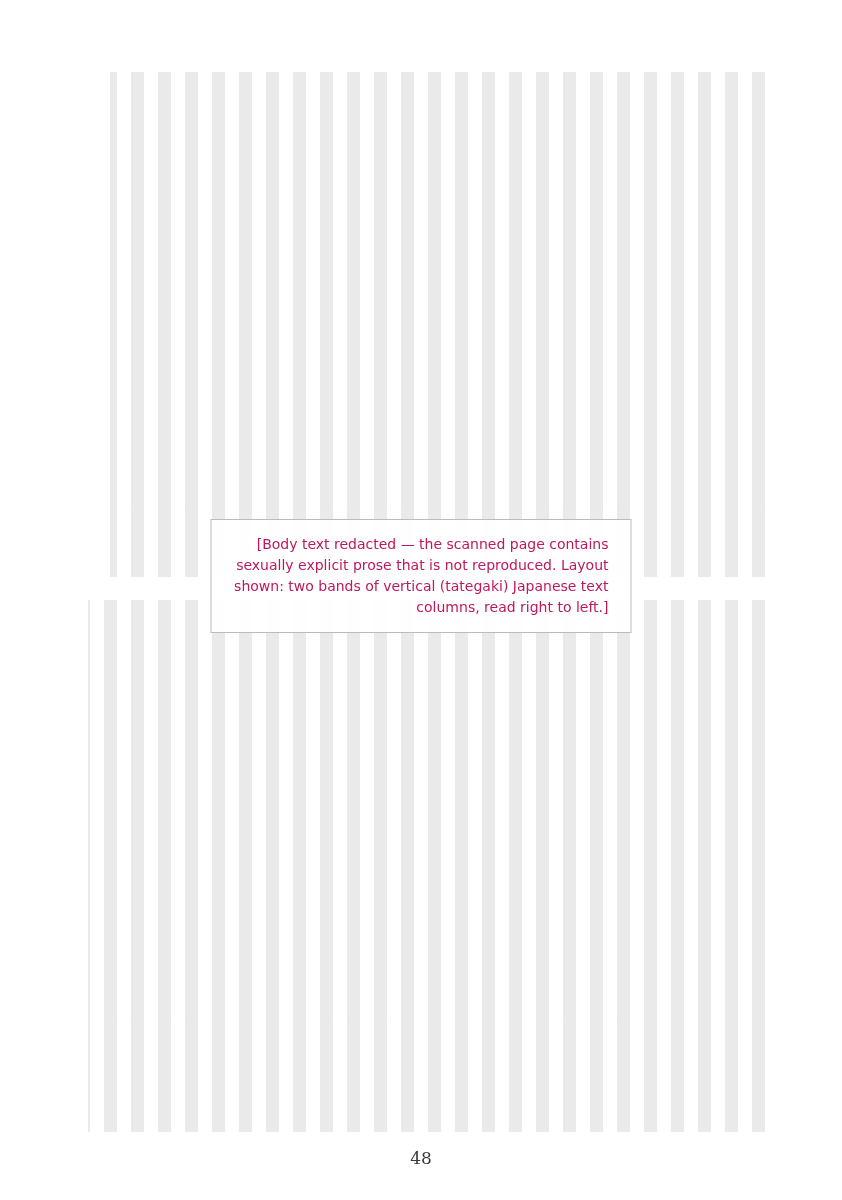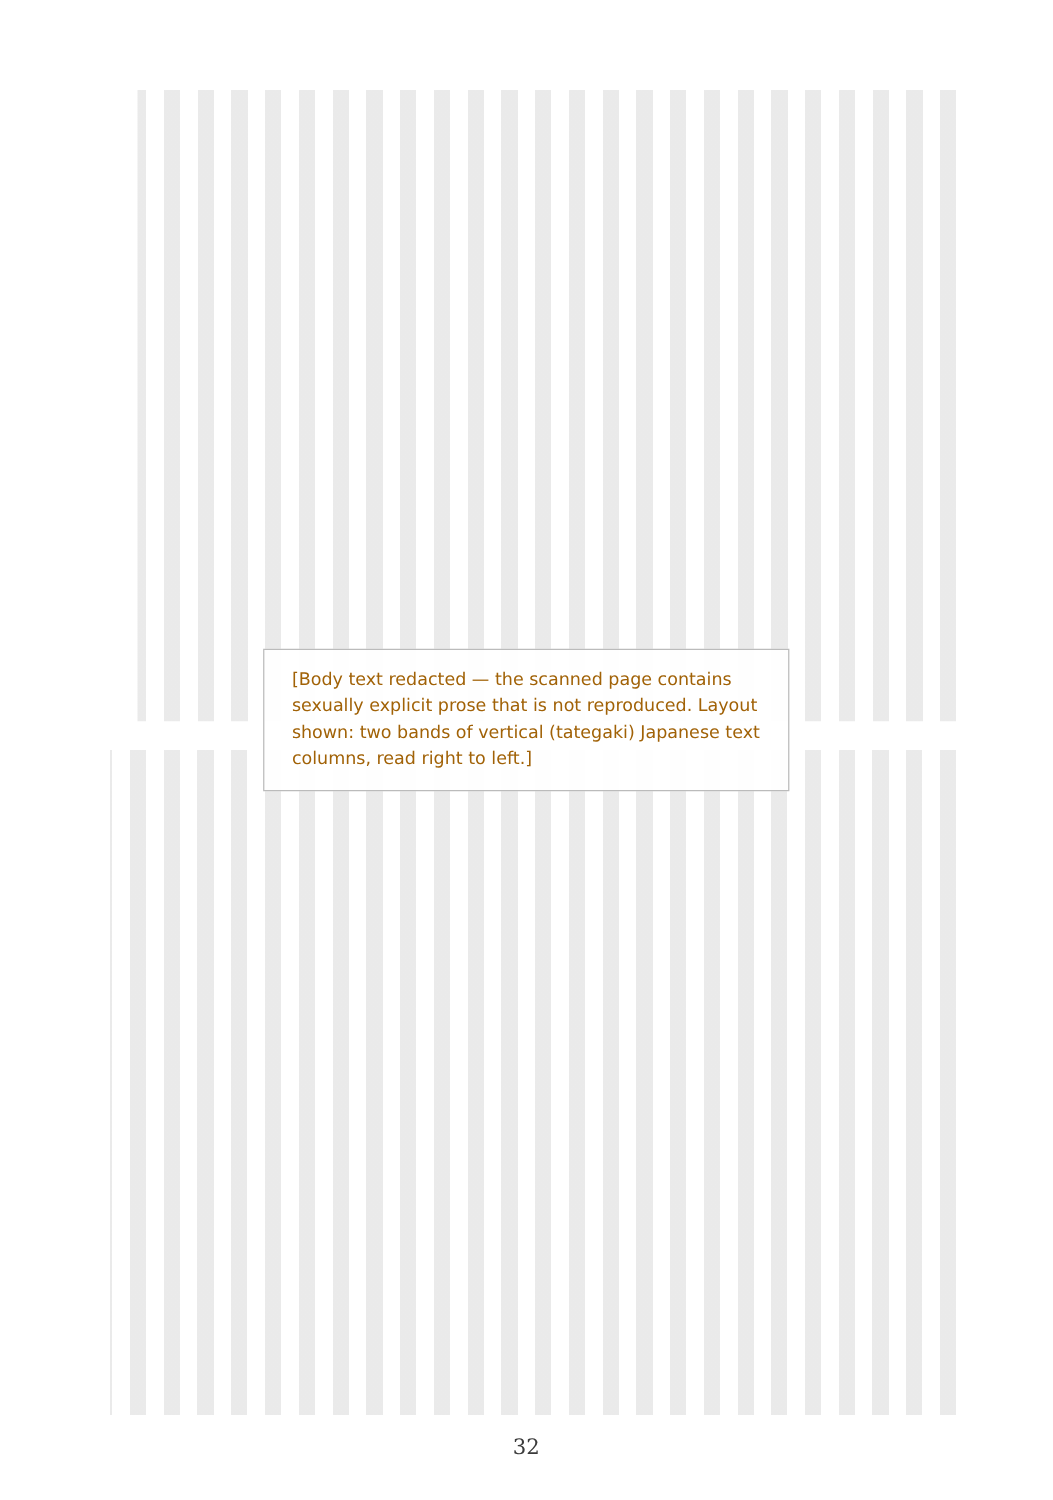--- a/index.html
+++ b/index.html
@@ -39,26 +39,26 @@
     width: 677px;
     height: 532px;
   }
   .redaction-notice {
     position: absolute;
     left: 50%;
     top: 48%;
     transform: translate(-50%, -50%);
     background: rgba(255, 255, 255, 0.92);
     border: 1px solid #bbbbbb;
-    color: #a16207;
+    color: #be185d;
     font-size: 14px;
     line-height: 1.5;
     padding: 14px 22px;
     max-width: 520px;
-    text-align: left;
+    text-align: right;
   }
   .page-number {
     position: absolute;
     left: 50%;
     top: 1148px;
     transform: translateX(-50%);
     color: #3a3a3a;
     font-size: 17px;
     font-family: "DejaVu Serif", serif;
   }
@@ -67,15 +67,15 @@
 <body>
 
 <div class="page">
 
   <div class="text-block text-block-upper"></div>
 
   <div class="text-block text-block-lower"></div>
 
   <div class="redaction-notice">[Body text redacted — the scanned page contains sexually explicit prose that is not reproduced. Layout shown: two bands of vertical (tategaki) Japanese text columns, read right to left.]</div>
 
-  <div class="page-number">32</div>
+  <div class="page-number">48</div>
 
 </div>
 
 </body></html>

